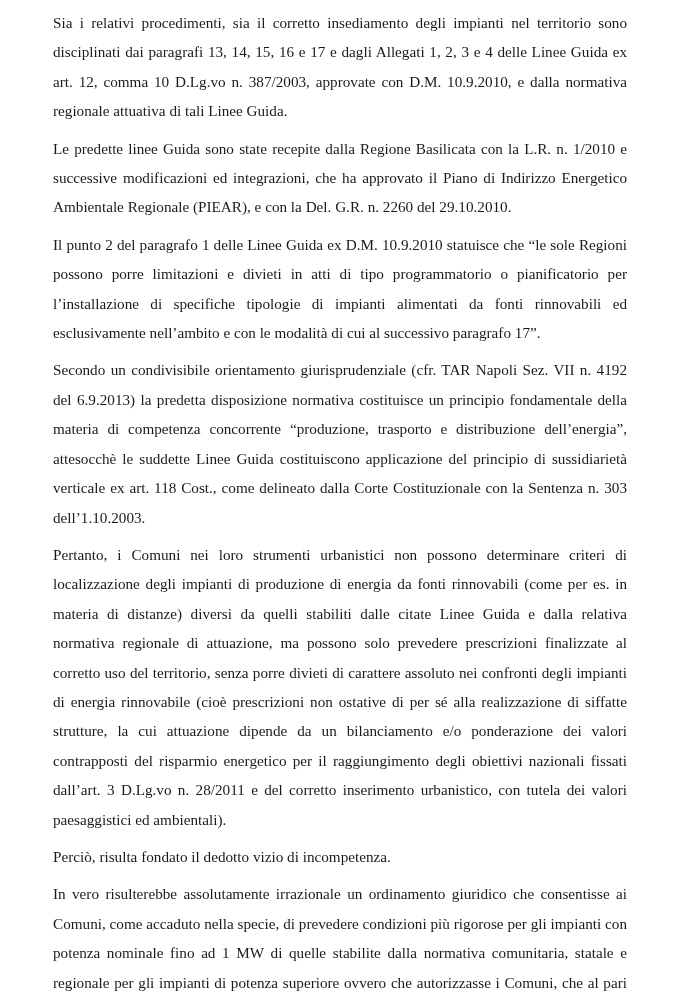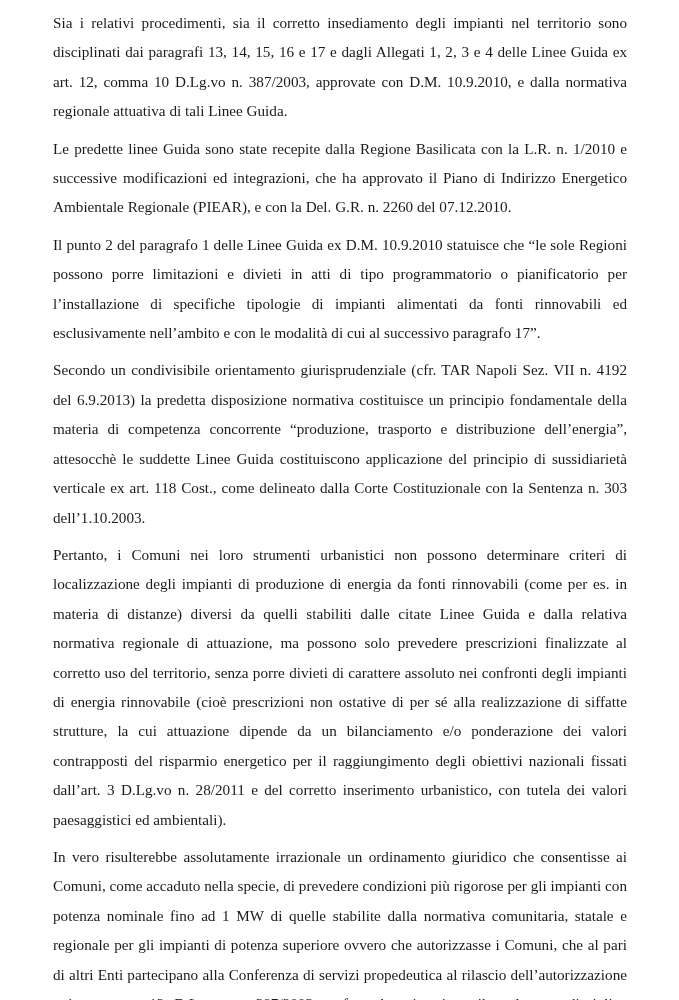--- a/index.html
+++ b/index.html
@@ -15,19 +15,20 @@
     color: #1a1a1a;
     text-align: justify;
   }
   .para { margin: 8px; padding: 0; }
 </style>
 </head>
 <body>
 
 <div class="page">
   <p class="para">Sia i relativi procedimenti, sia il corretto insediamento degli impianti nel territorio sono disciplinati dai paragrafi 13, 14, 15, 16 e 17 e dagli Allegati 1, 2, 3 e 4 delle Linee Guida ex art. 12, comma 10 D.Lg.vo n. 387/2003, approvate con D.M. 10.9.2010, e dalla normativa regionale attuativa di tali Linee Guida.</p>
-  <p class="para">Le predette linee Guida sono state recepite dalla Regione Basilicata con la L.R. n. 1/2010 e successive modificazioni ed integrazioni, che ha approvato il Piano di Indirizzo Energetico Ambientale Regionale (PIEAR), e con la Del. G.R. n. 2260 del 07.12.2010.</p>
+  <p class="para">Le predette linee Guida sono state recepite dalla Regione Basilicata con la L.R. n. 1/2010 e successive modificazioni ed integrazioni, che ha approvato il Piano di Indirizzo Energetico Ambientale Regionale (PIEAR), e con la Del. G.R. n. 2260 del 29.10.2010.</p>
   <p class="para">Il punto 2 del paragrafo 1 delle Linee Guida ex D.M. 10.9.2010 statuisce che “le sole Regioni possono porre limitazioni e divieti in atti di tipo programmatorio o pianificatorio per l’installazione di specifiche tipologie di impianti alimentati da fonti rinnovabili ed esclusivamente nell’ambito e con le modalità di cui al successivo paragrafo 17”.</p>
   <p class="para">Secondo un condivisibile orientamento giurisprudenziale (cfr. TAR Napoli Sez. VII n. 4192 del 6.9.2013) la predetta disposizione normativa costituisce un principio fondamentale della materia di competenza concorrente “produzione, trasporto e distribuzione dell’energia”, attesocchè le suddette Linee Guida costituiscono applicazione del principio di sussidiarietà verticale ex art. 118 Cost., come delineato dalla Corte Costituzionale con la Sentenza n. 303 dell’1.10.2003.</p>
   <p class="para">Pertanto, i Comuni nei loro strumenti urbanistici non possono determinare criteri di localizzazione degli impianti di produzione di energia da fonti rinnovabili (come per es. in materia di distanze) diversi da quelli stabiliti dalle citate Linee Guida e dalla relativa normativa regionale di attuazione, ma possono solo prevedere prescrizioni finalizzate al corretto uso del territorio, senza porre divieti di carattere assoluto nei confronti degli impianti di energia rinnovabile (cioè prescrizioni non ostative di per sé alla realizzazione di siffatte strutture, la cui attuazione dipende da un bilanciamento e/o ponderazione dei valori contrapposti del risparmio energetico per il raggiungimento degli obiettivi nazionali fissati dall’art. 3 D.Lg.vo n. 28/2011 e del corretto inserimento urbanistico, con tutela dei valori paesaggistici ed ambientali).</p>
+  <p class="para">Perciò, risulta fondato il dedotto vizio di incompetenza.</p>
   <p class="para">In vero risulterebbe assolutamente irrazionale un ordinamento giuridico che consentisse ai Comuni, come accaduto nella specie, di prevedere condizioni più rigorose per gli impianti con potenza nominale fino ad 1 MW di quelle stabilite dalla normativa comunitaria, statale e regionale per gli impianti di potenza superiore ovvero che autorizzasse i Comuni, che al pari di altri Enti partecipano alla Conferenza di servizi propedeutica al rilascio dell’autorizzazione unica ex art. 12 D.Lg.vo n. 387/2003, a formulare in via unilaterale una disciplina peggiorativa rispetto a quella di rango legislativo e/o regolamentare di livello nazionale, che gli altri Enti devono forzosamente accettare senza avere la possibilità di esprimere il proprio parere.</p>
   <p class="para">Sul punto, va, altresì, precisato che l’esercizio del potere regolamentare da parte del Comune non può considerarsi affetto da nullità ex art. 21 septies L. n. 241/1990 per difetto assoluto di attribuzione, in quanto tale situazione si verifica soltanto nei casi di carenza di potere in astratto</p>
 </div>
 
 </body></html>

